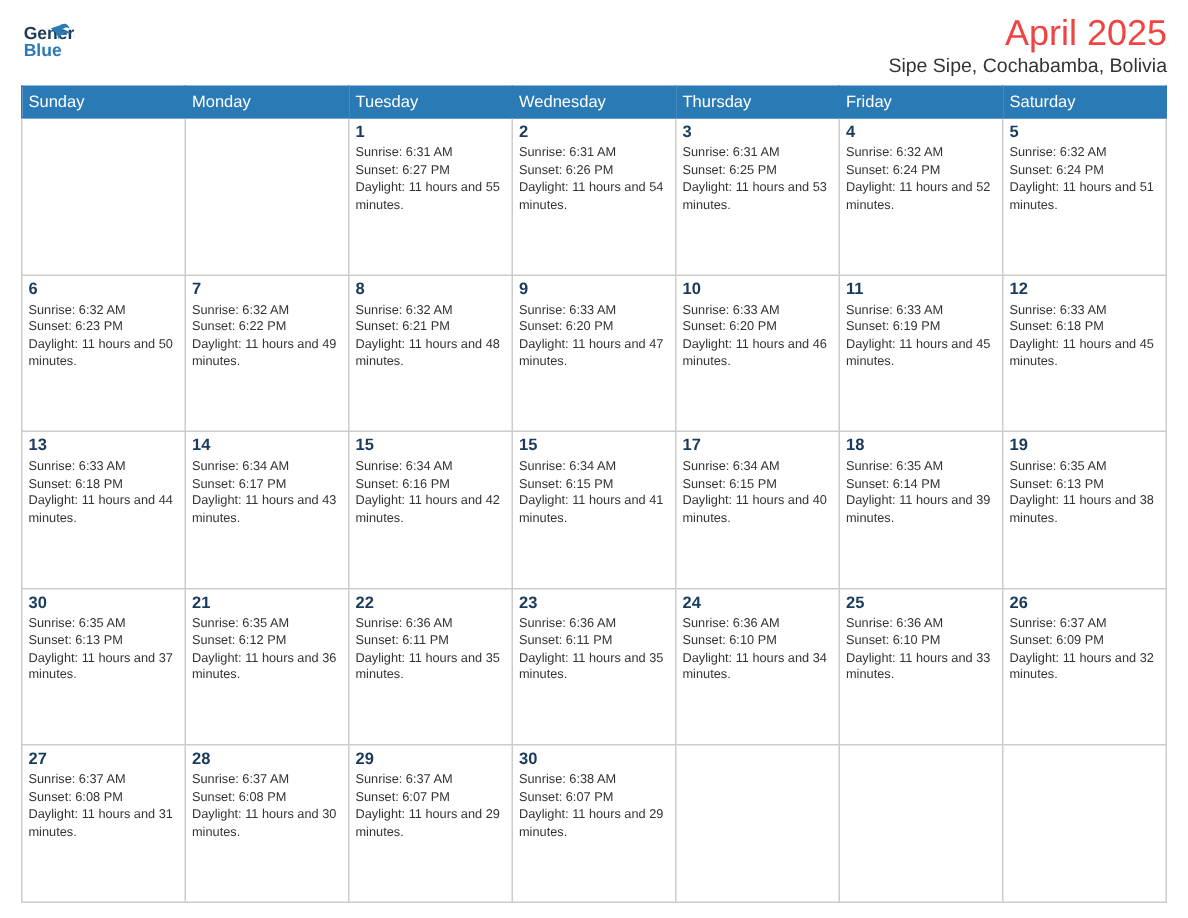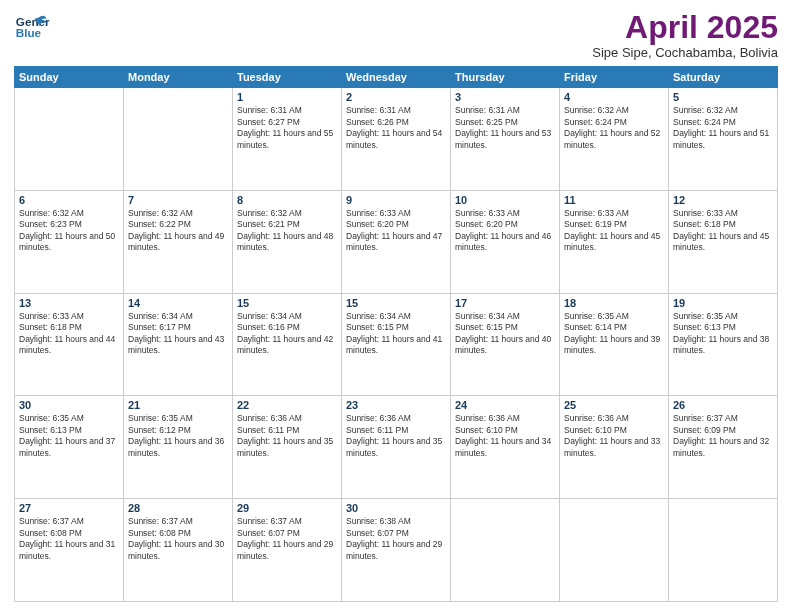--- a/index.html
+++ b/index.html
@@ -34,42 +34,42 @@
       gap: 2px;
     }
     .logo-icon {
       width: 36px;
       height: 36px;
     }
     .title-block {
       text-align: right;
     }
     .month-title {
-      font-size: 32px;
-      font-weight: bold;
-      color: #701a75;
+      font-size: 24px;
+      font-weight: normal;
+      color: #ef4444;
       line-height: 1.1;
     }
     .subtitle {
       font-size: 13px;
       color: #333;
       margin-left: 12px;
     }
     .calendar {
       flex: 1;
       border: 1px solid #ccc;
       border-collapse: collapse;
       width: 100%;
       table-layout: fixed;
     }
     .calendar th {
       background-color: #2a7ab5;
       color: white;
       font-size: 11px;
-      font-weight: bold;
+      font-weight: normal;
       padding: 4px 4px;
       border: 1px solid #2a7ab5;
       text-align: left;
     }
     .calendar td {
       border: 1px solid #ccc;
       vertical-align: top;
       padding: 3px 4px;
       font-size: 9px;
       color: #333;

